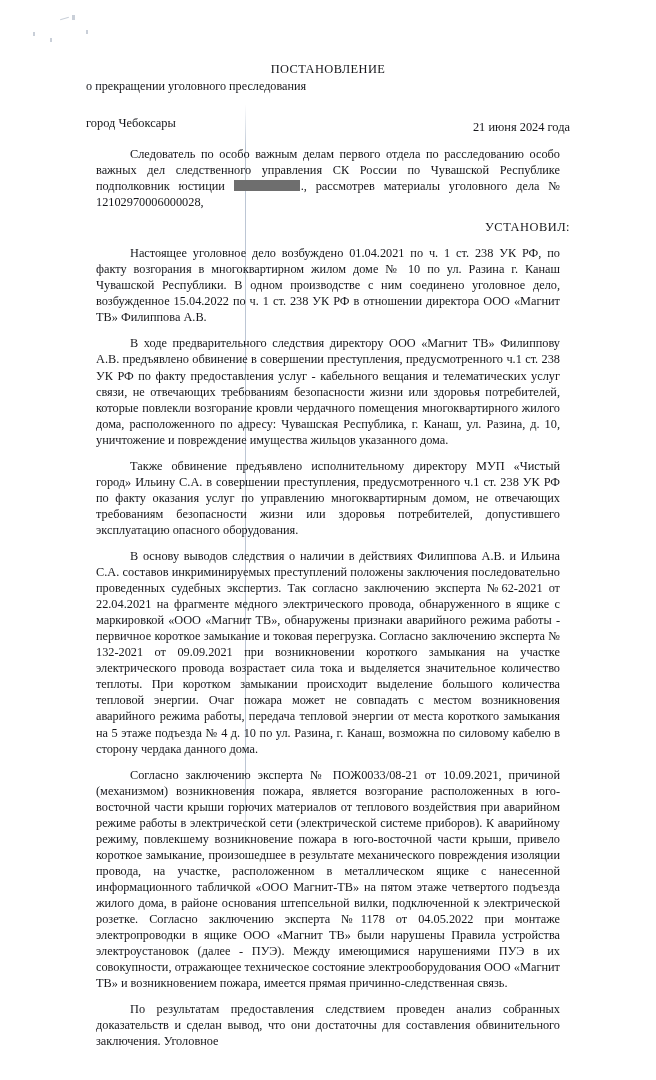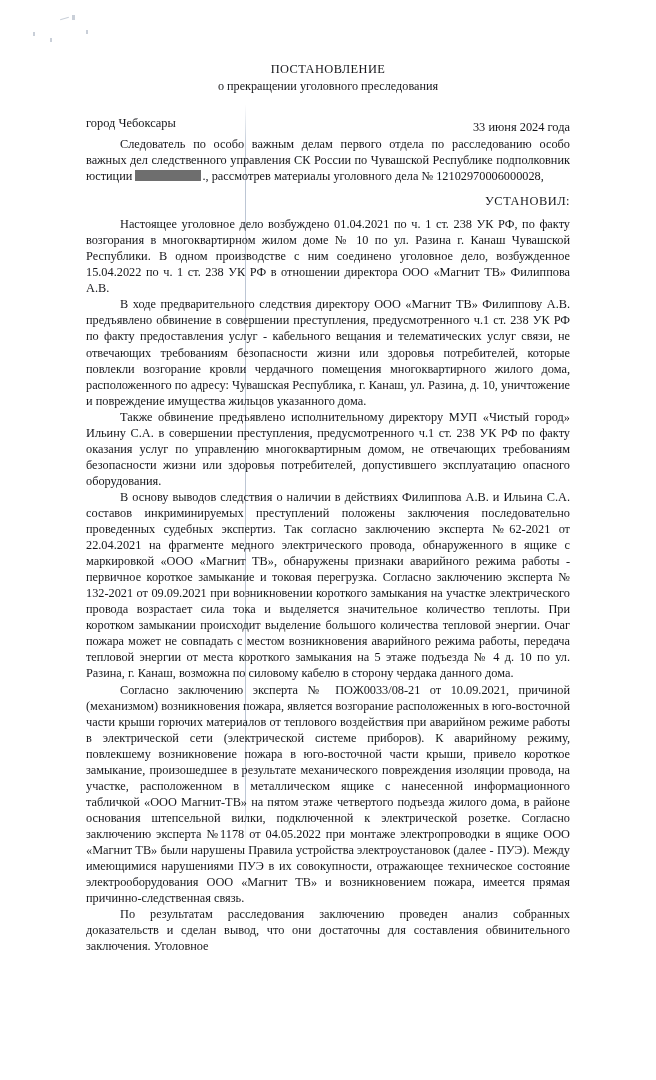--- a/index.html
+++ b/index.html
@@ -57,21 +57,20 @@
   }
 
   .doc-title {
     text-align: center;
     font-size: 12.4px;
     letter-spacing: 0.4px;
     margin-top: 54px;
     line-height: 1.22;
   }
   .doc-subtitle {
-    text-align: center;
     font-size: 12.2px;
     line-height: 1.22;
     margin-top: 2px;
   }
 
   .place-date-row {
     position: relative;
     height: 20px;
     margin-top: 22px;
     font-size: 12.4px;
@@ -85,21 +84,21 @@
     position: absolute;
     right: 0;
     top: 4px;
   }
 
   p.body {
     font-size: 12.3px;
     line-height: 1.305;
     text-align: justify;
     text-indent: 34px;
-    margin: 0;
+    margin: 10px;
     hyphens: none;
   }
   p.body + p.body { margin-top: 0; }
 
   .first-para { margin-top: 16px; }
 
   .section-head {
     text-align: right;
     font-size: 12.4px;
     letter-spacing: 0.5px;
@@ -129,28 +128,28 @@
   <div id="scan-speck-e"></div>
 
   <div class="sheet">
 
     <div class="doc-title">ПОСТАНОВЛЕНИЕ</div>
 
     <div class="doc-subtitle">о прекращении уголовного преследования</div>
 
     <div class="place-date-row">
       <span class="place">город Чебоксары</span>
-      <span class="date">33 июня 2024 года</span>
+      <span class="date">21 июня 2024 года</span>
     </div>
 
     <p class="body first-para"><span>Следователь по особо важным делам первого отдела по расследованию особо важных дел следственного управления СК России по Чувашской Республике подполковник юстиции </span><span class="redaction"></span><span>., рассмотрев материалы уголовного дела № 12102970006000028,</span></p>
 
     <div class="section-head">УСТАНОВИЛ:</div>
 
     <p class="body">Настоящее уголовное дело возбуждено 01.04.2021 по ч. 1 ст. 238 УК РФ, по факту возгорания в многоквартирном жилом доме № 10 по ул. Разина г. Канаш Чувашской Республики. В одном производстве с ним соединено уголовное дело, возбужденное 15.04.2022 по ч. 1 ст. 238 УК РФ в отношении директора ООО «Магнит ТВ» Филиппова А.В.</p>
     <p class="body">В ходе предварительного следствия директору ООО «Магнит ТВ» Филиппову А.В. предъявлено обвинение в совершении преступления, предусмотренного ч.1 ст. 238 УК РФ по факту предоставления услуг - кабельного вещания и телематических услуг связи, не отвечающих требованиям безопасности жизни или здоровья потребителей, которые повлекли возгорание кровли чердачного помещения многоквартирного жилого дома, расположенного по адресу: Чувашская Республика, г. Канаш, ул. Разина, д. 10, уничтожение и повреждение имущества жильцов указанного дома.</p>
     <p class="body">Также обвинение предъявлено исполнительному директору МУП «Чистый город» Ильину С.А. в совершении преступления, предусмотренного ч.1 ст. 238 УК РФ по факту оказания услуг по управлению многоквартирным домом, не отвечающих требованиям безопасности жизни или здоровья потребителей, допустившего эксплуатацию опасного оборудования.</p>
     <p class="body">В основу выводов следствия о наличии в действиях Филиппова А.В. и Ильина С.А. составов инкриминируемых преступлений положены заключения последовательно проведенных судебных экспертиз. Так согласно заключению эксперта №62-2021 от 22.04.2021 на фрагменте медного электрического провода, обнаруженного в ящике с маркировкой «ООО «Магнит ТВ», обнаружены признаки аварийного режима работы - первичное короткое замыкание и токовая перегрузка. Согласно заключению эксперта № 132-2021 от 09.09.2021 при возникновении короткого замыкания на участке электрического провода возрастает сила тока и выделяется значительное количество теплоты. При коротком замыкании происходит выделение большого количества тепловой энергии. Очаг пожара может не совпадать с местом возникновения аварийного режима работы, передача тепловой энергии от места короткого замыкания на 5 этаже подъезда № 4 д. 10 по ул. Разина, г. Канаш, возможна по силовому кабелю в сторону чердака данного дома.</p>
     <p class="body">Согласно заключению эксперта № ПОЖ0033/08-21 от 10.09.2021, причиной (механизмом) возникновения пожара, является возгорание расположенных в юго-восточной части крыши горючих материалов от теплового воздействия при аварийном режиме работы в электрической сети (электрической системе приборов). К аварийному режиму, повлекшему возникновение пожара в юго-восточной части крыши, привело короткое замыкание, произошедшее в результате механического повреждения изоляции провода, на участке, расположенном в металлическом ящике с нанесенной информационного табличкой «ООО Магнит-ТВ» на пятом этаже четвертого подъезда жилого дома, в районе основания штепсельной вилки, подключенной к электрической розетке. Согласно заключению эксперта №1178 от 04.05.2022 при монтаже электропроводки в ящике ООО «Магнит ТВ» были нарушены Правила устройства электроустановок (далее - ПУЭ). Между имеющимися нарушениями ПУЭ в их совокупности, отражающее техническое состояние электрооборудования ООО «Магнит ТВ» и возникновением пожара, имеется прямая причинно-следственная связь.</p>
-    <p class="body">По результатам расследования заключению проведен анализ собранных доказательств и сделан вывод, что они достаточны для составления обвинительного заключения. Уголовное</p>
+    <p class="body">По результатам предоставления следствием проведен анализ собранных доказательств и сделан вывод, что они достаточны для составления обвинительного заключения. Уголовное</p>
 
   </div>
 </div>
 
 </body></html>

